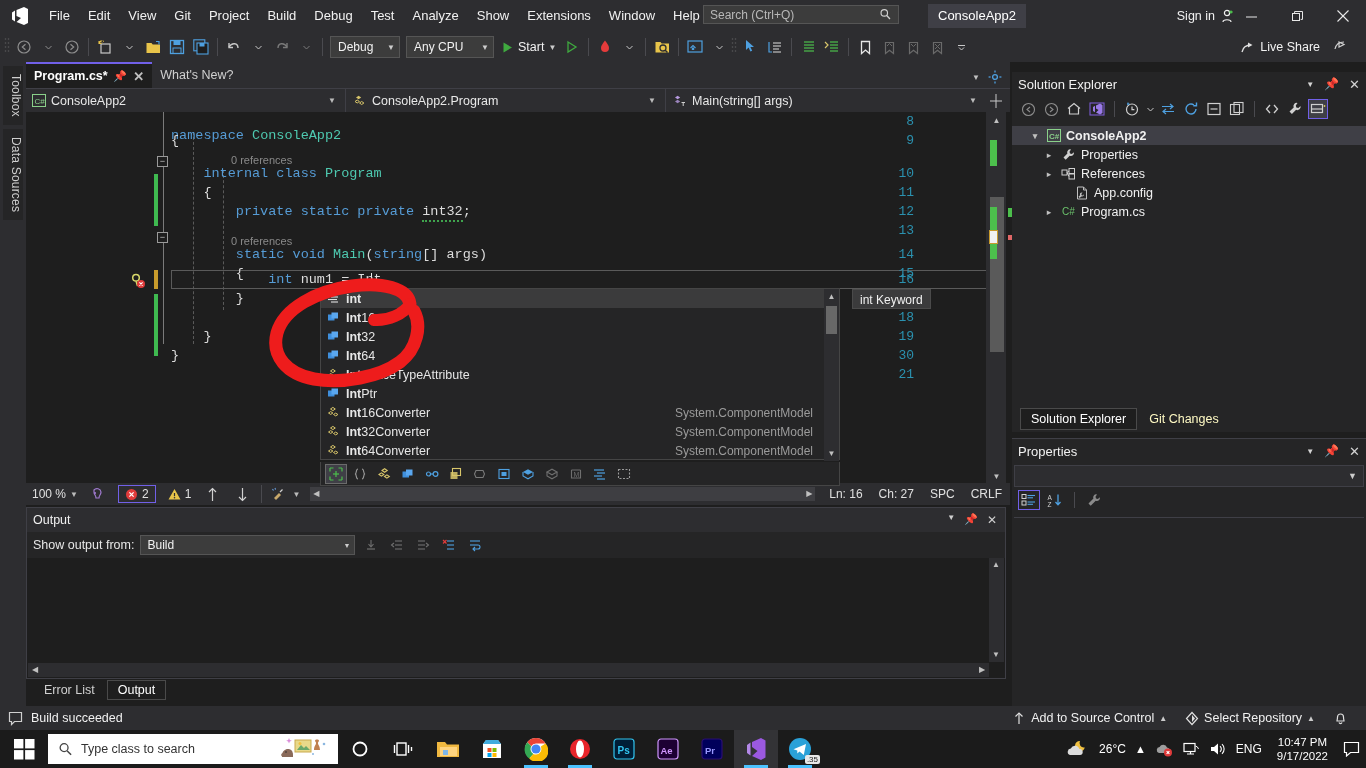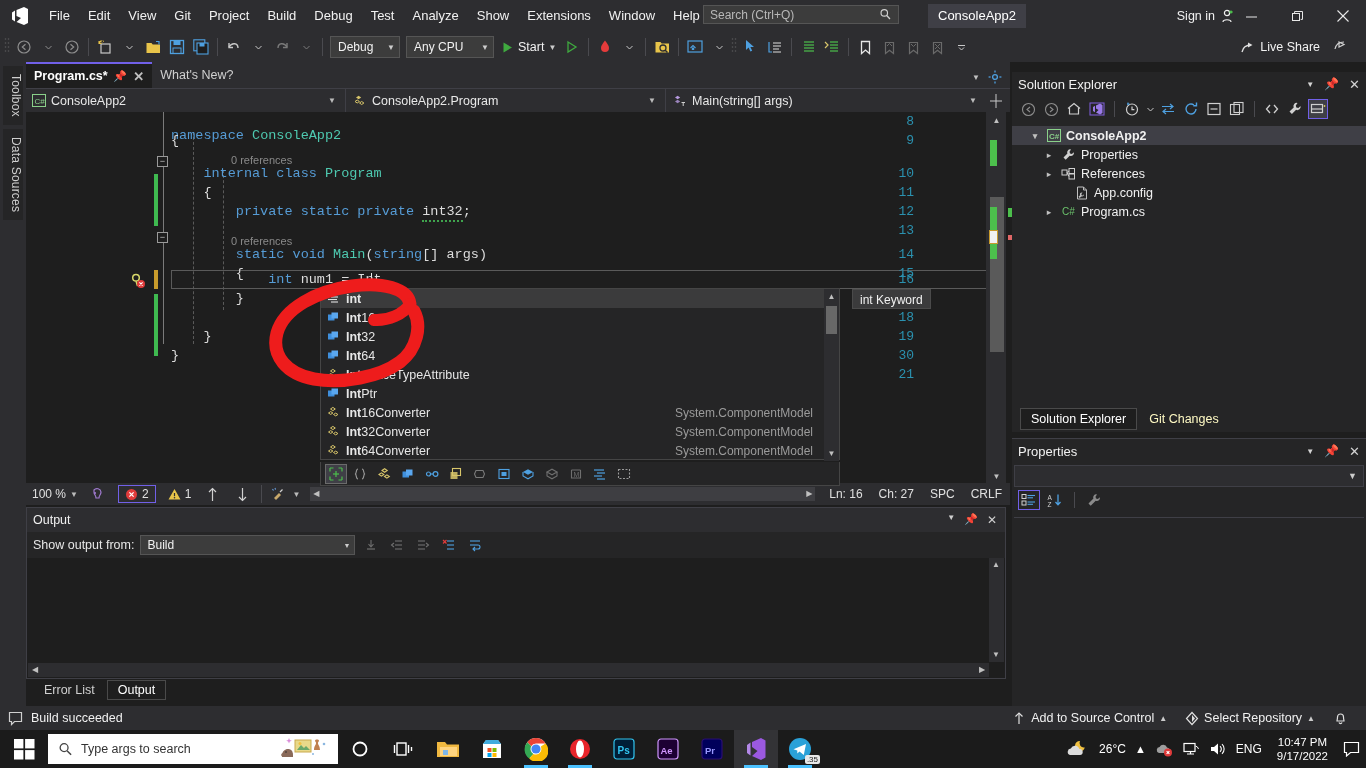--- a/index.html
+++ b/index.html
@@ -1226,21 +1226,21 @@
           <rect x="11.1" y="0" width="9.4" height="9.4" fill="#fff"></rect>
           <rect x="0" y="11.1" width="9.4" height="9.4" fill="#fff"></rect>
           <rect x="11.1" y="11.1" width="9.4" height="9.4" fill="#fff"></rect>
         </svg>
     </div>
     <div class="tb-search">
       <svg width="15" height="15" viewBox="0 0 16 16">
           <circle cx="6.5" cy="6" r="4.2" fill="none" stroke="#444" stroke-width="1.4"></circle>
           <line x1="9.6" y1="9.3" x2="14" y2="13.7" stroke="#444" stroke-width="1.6"></line>
         </svg>
-      <span style="flex:1">Type args to search</span>
+      <span style="flex:1">Type class to search</span>
       <svg width="48" height="26" viewBox="0 0 48 26">
         <rect x="15" y="4" width="16" height="12" fill="#e8d98a" stroke="#c9a94e"></rect>
         <path d="M17 14 l4-5 3 3 2-2 4 4z" fill="#6aa86a"></path>
         <circle cx="20" cy="7.5" r="1.5" fill="#f0c040"></circle>
         <path d="M2 20 c0-5 3-7 6-7 c3 0 5 2 5 6 l0 2 l-11 0z" fill="#8a6a5a"></path>
         <path d="M3 17 c-2 0-2.5 3-0.6 3.4" fill="#8a6a5a"></path>
         <circle cx="6" cy="16" r="0.8" fill="#2a2a2a"></circle>
         <path d="M34 14 c0-4 2-5 2-7 c0-1-1-1.4-1-2.2 c0-0.8 1-1.3 2-1.3 c1 0 2 0.5 2 1.3 c0 0.8-1 1.2-1 2.2 c0 2 2 3 2 7 z" fill="#c08050"></path>
         <path d="M9 2 l0.8 2 2 0.8 -2 0.8 -0.8 2 -0.8-2 -2-0.8 2-0.8z" fill="#d88ad8"></path>
         <circle cx="44" cy="8" r="1.3" fill="#8ab6e0"></circle>

